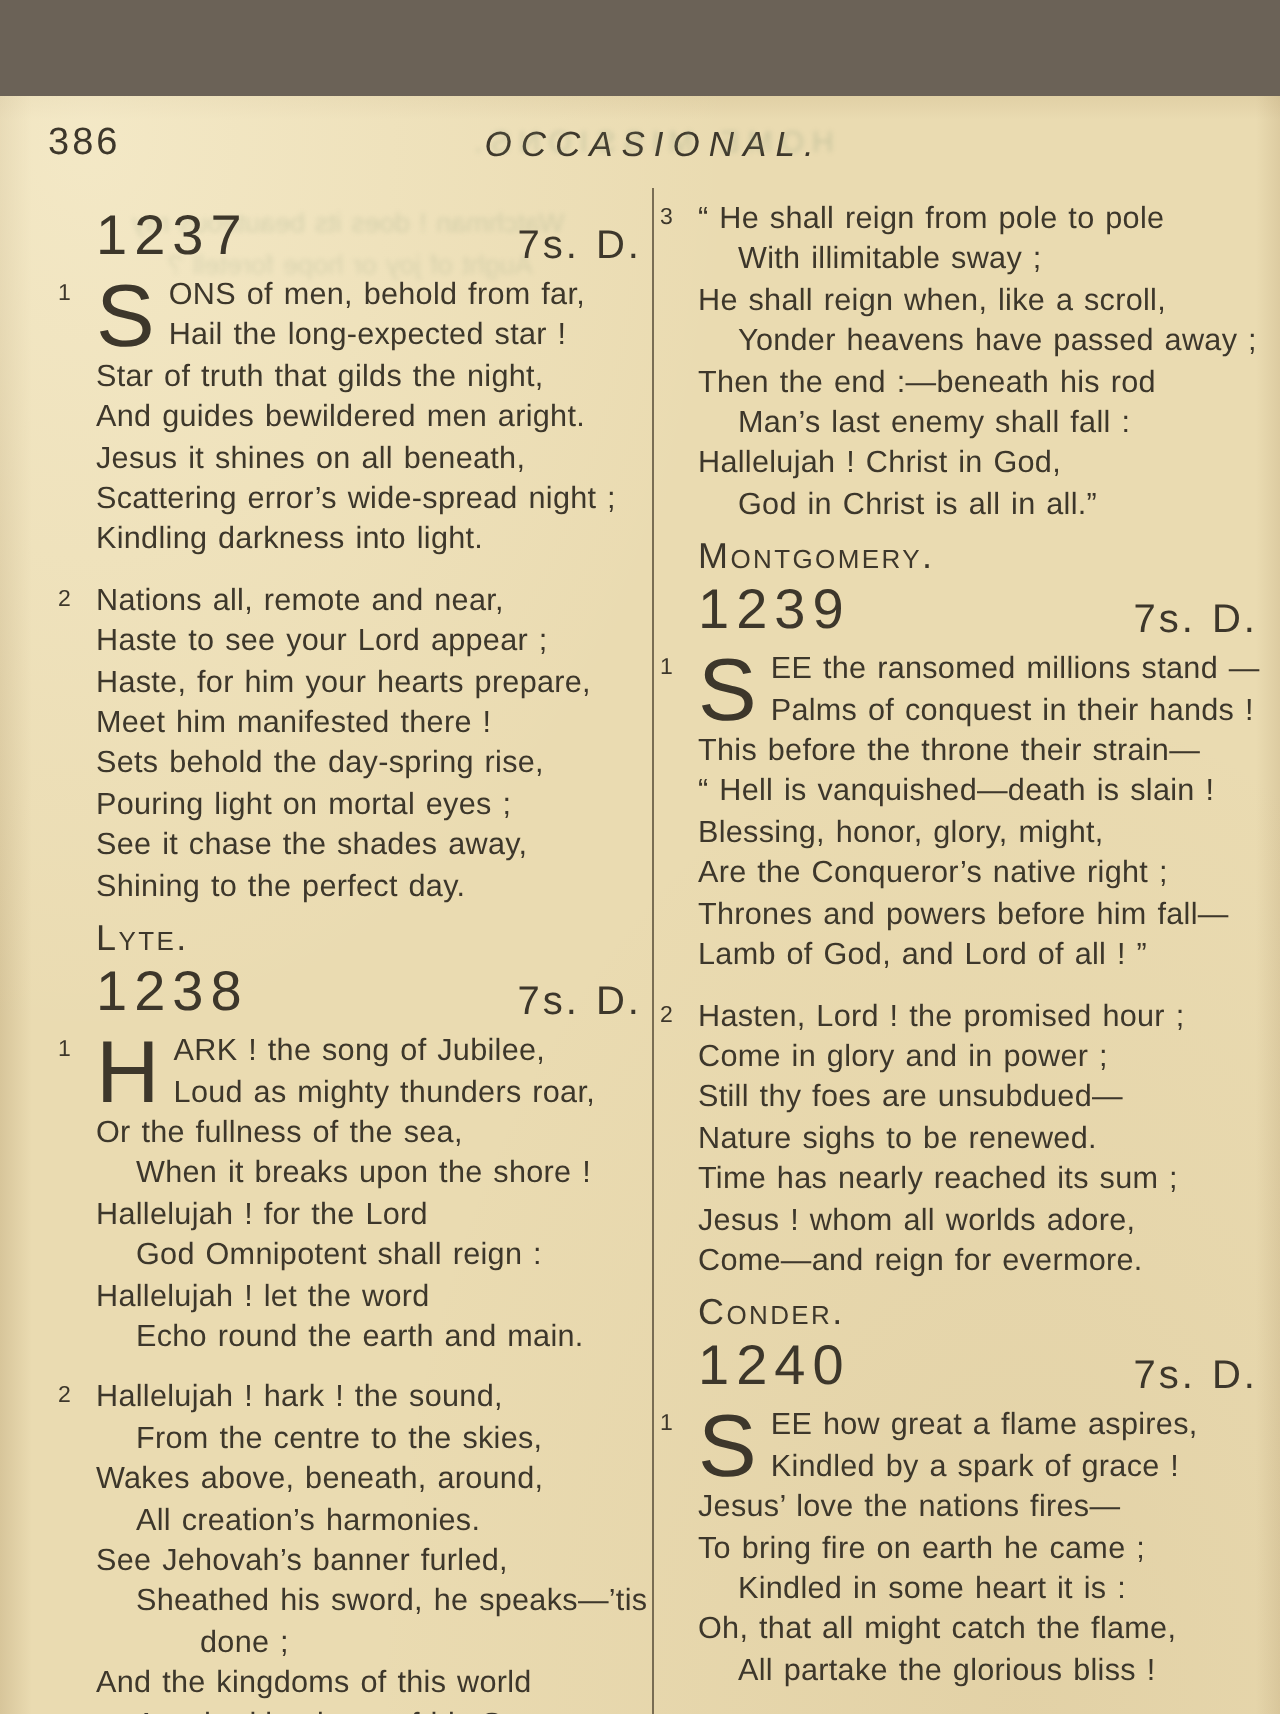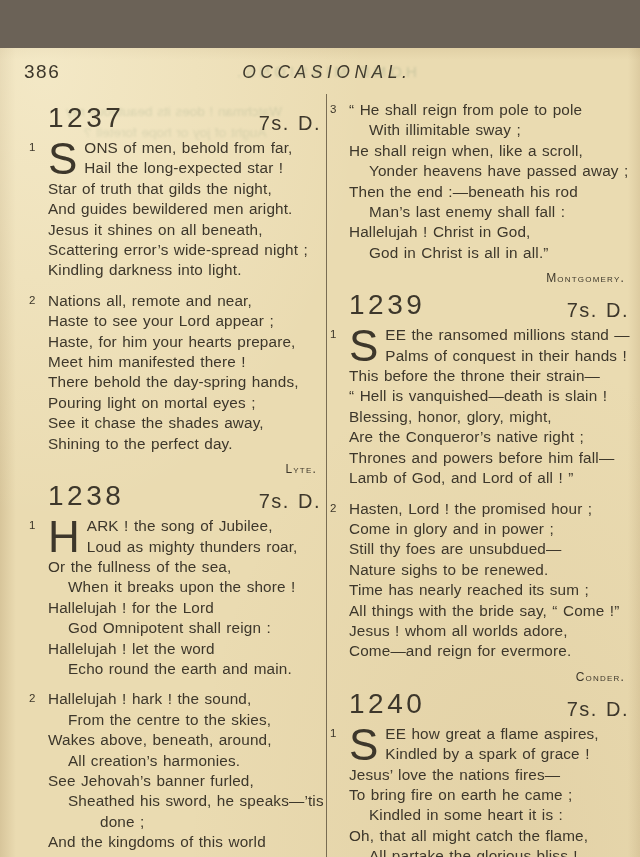--- a/index.html
+++ b/index.html
@@ -56,22 +56,22 @@
   }
   .line {
     display:block; white-space:nowrap;
     font-size:15.3px; line-height:20.4px; letter-spacing:.15px;
   }
   .ind0 { padding-left:0; }
   .indh { padding-left:11px; }
   .ind1 { padding-left:20px; }
   .ind2 { padding-left:52px; }
   .attribution {
-    text-align:right; font-variant:small-caps; letter-spacing:1.2px;
-    font-size:12px; margin:-2px 10px 4px 0; line-height:14px;
+    font-variant:small-caps; letter-spacing:1.2px;
+    font-size:18px; margin:-2px 10px 4px 0; line-height:14px;
   }
 </style>
 </head>
 <body>
 
 <div class="page">
   <div class="page-number">386</div>
   <div class="running-head">OCCASIONAL.</div>
 
   <div class="ghost g1">HOME MISSIONS.</div>
@@ -98,21 +98,21 @@
           <span class="line ind0">Kindling darkness into light.</span>
         </div>
       </div>
       <div class="verse">
         <span class="vnum">2</span>
         <div class="vbody">
           <span class="line ind0">Nations all, remote and near,</span>
           <span class="line ind0">Haste to see your Lord appear ;</span>
           <span class="line ind0">Haste, for him your hearts prepare,</span>
           <span class="line ind0">Meet him manifested there !</span>
-          <span class="line ind0">There behold the day-spring hands,</span>
+          <span class="line ind0">Sets behold the day-spring rise,</span>
           <span class="line ind0">Pouring light on mortal eyes ;</span>
           <span class="line ind0">See it chase the shades away,</span>
           <span class="line ind0">Shining to the perfect day.</span>
         </div>
       </div>
       <div class="attribution">Lyte.</div>
       <div class="hymn-heading">
         <span class="hnum">1238</span>
         <span class="hmeter">7s. D.</span>
       </div>
@@ -179,21 +179,20 @@
         </div>
       </div>
       <div class="verse">
         <span class="vnum">2</span>
         <div class="vbody">
           <span class="line ind0">Hasten, Lord ! the promised hour ;</span>
           <span class="line ind0">Come in glory and in power ;</span>
           <span class="line ind0">Still thy foes are unsubdued—</span>
           <span class="line ind0">Nature sighs to be renewed.</span>
           <span class="line ind0">Time has nearly reached its sum ;</span>
-          <span class="line ind0">All things with the bride say, “ Come !”</span>
           <span class="line ind0">Jesus ! whom all worlds adore,</span>
           <span class="line ind0">Come—and reign for evermore.</span>
         </div>
       </div>
       <div class="attribution">Conder.</div>
       <div class="hymn-heading">
         <span class="hnum">1240</span>
         <span class="hmeter">7s. D.</span>
       </div>
       <div class="verse">

